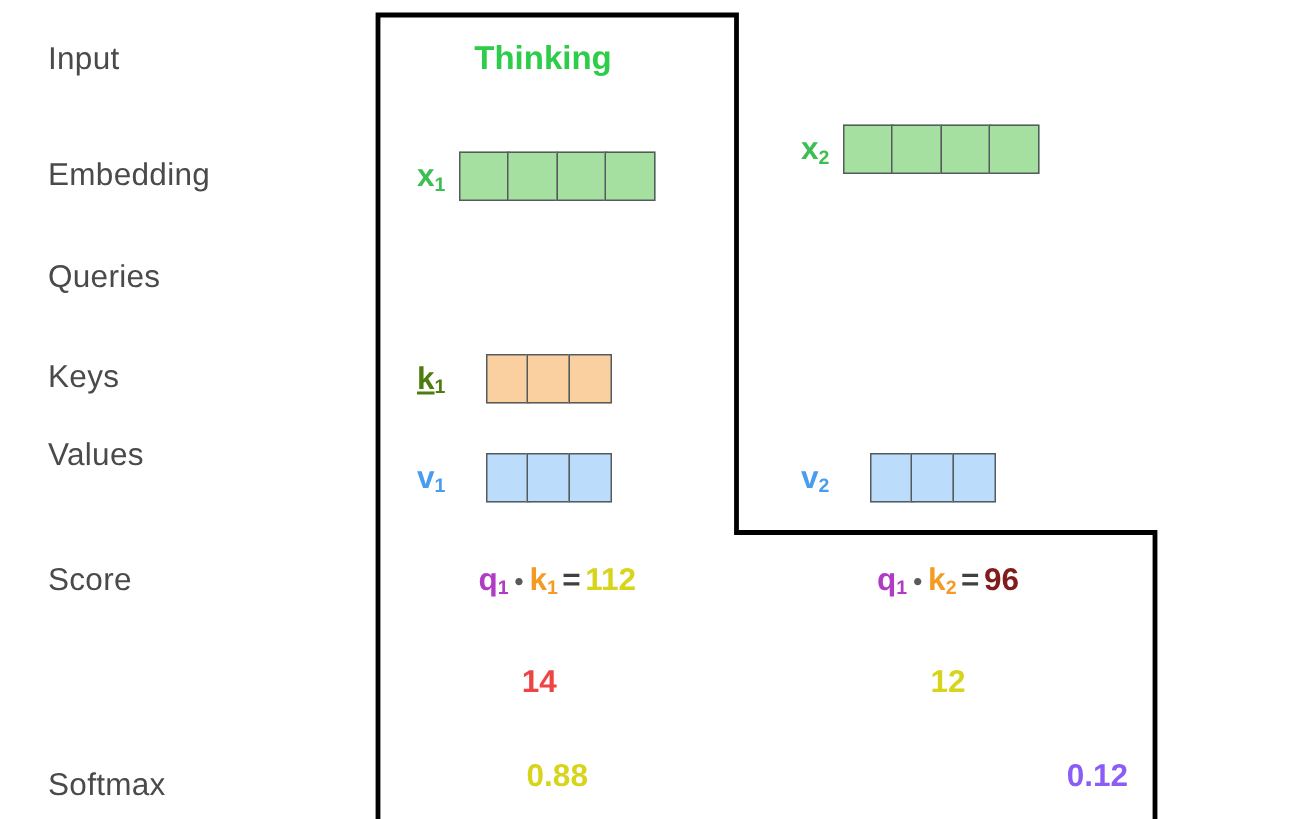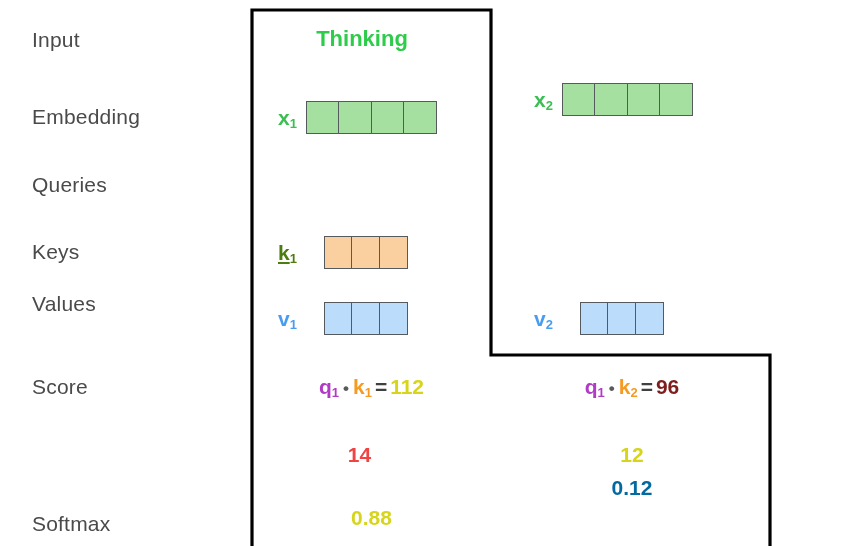--- a/index.html
+++ b/index.html
@@ -225,15 +225,15 @@
       <span class="cell" style="width:29px;height:33px;background:#BBDDFB;"></span>
     </span>
   </div>
 
   <div class="formula" style="left:512px; top:376px; width:240px;">
     <span style="color:#B03BC4;"><span>q</span><sub>1</sub></span><span class="op-dot">•</span><span style="color:#F59B23;"><span>k</span><sub>2</sub></span><span class="op-eq">=</span><span style="color:#7f1d1d;">96</span>
   </div>
 
   <div class="value-num" style="left:512px; top:444px; width:240px; color:#D7D41C;">12</div>
 
-  <div class="value-num" style="left:512px; top:477px; width:240px; color:#0369a1;">0.12</div>
+  <div class="value-num" style="left:512px; top:507px; width:240px; color:#8b5cf6;text-align:right;">0.12</div>
 
 </div>
 
 </body></html>

